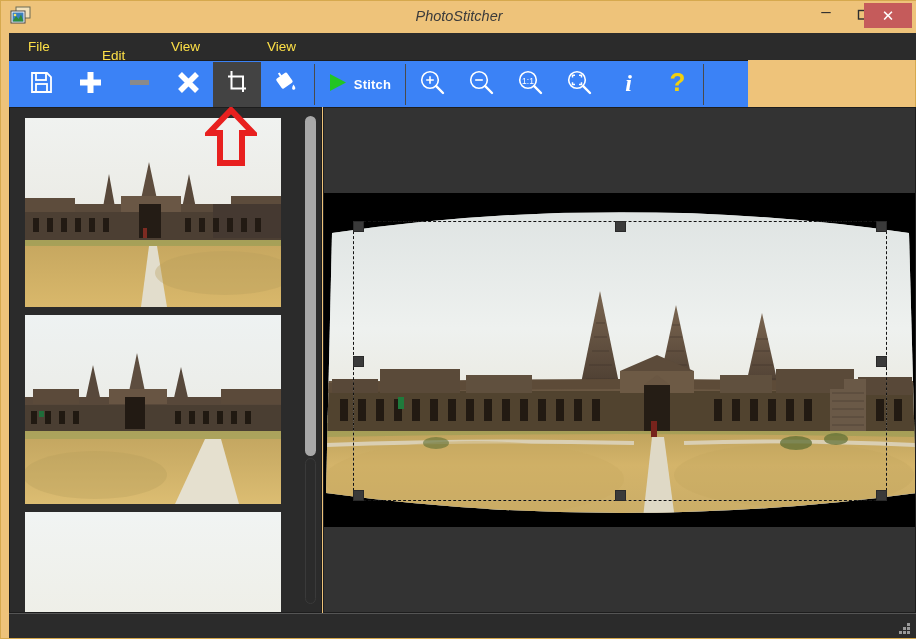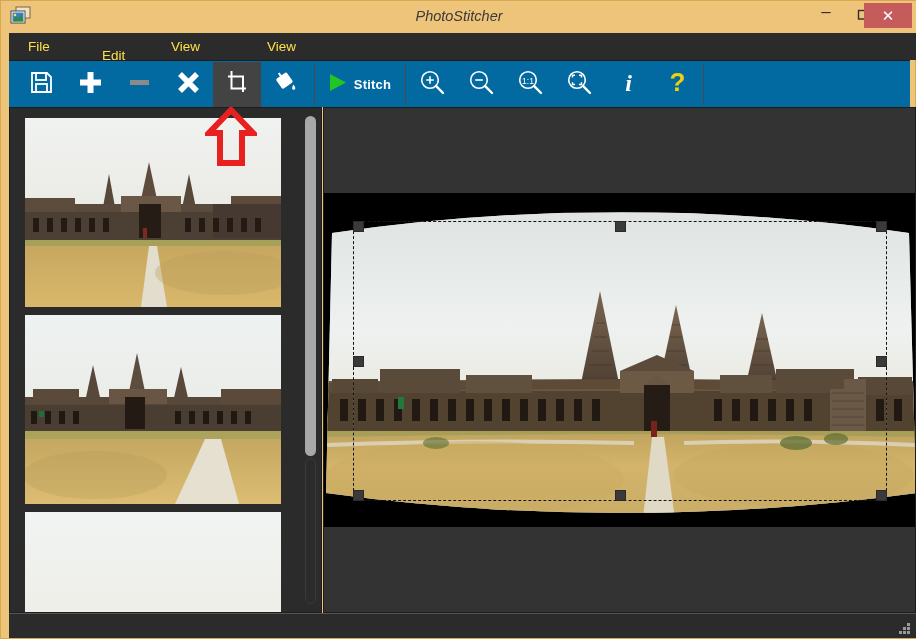--- a/index.html
+++ b/index.html
@@ -68,22 +68,22 @@
     padding: 0 6px;
   }
   #menu-file { left: 13px; }
   #menu-edit { left: 87px; margin-top: 9px; }
   #menu-view { left: 156px; text-align: right; }
   #menu-help { left: 252px; }
 
   
   #toolbar {
     position: absolute; left: 8px; top: 59px;
-    width: 901px; height: 47px;
-    background: #0369a1;
+    width: 739px; height: 47px;
+    background: #3b82f6;
     border-top: 1px solid #1d1d1d;
   }
   .tb-btn {
     position: absolute; top: 1px;
     height: 45px;
     display: flex; align-items: center; justify-content: center;
   }
   .tb-btn.active { background: #434343; }
   .tb-sep {
     position: absolute; top: 3px;

